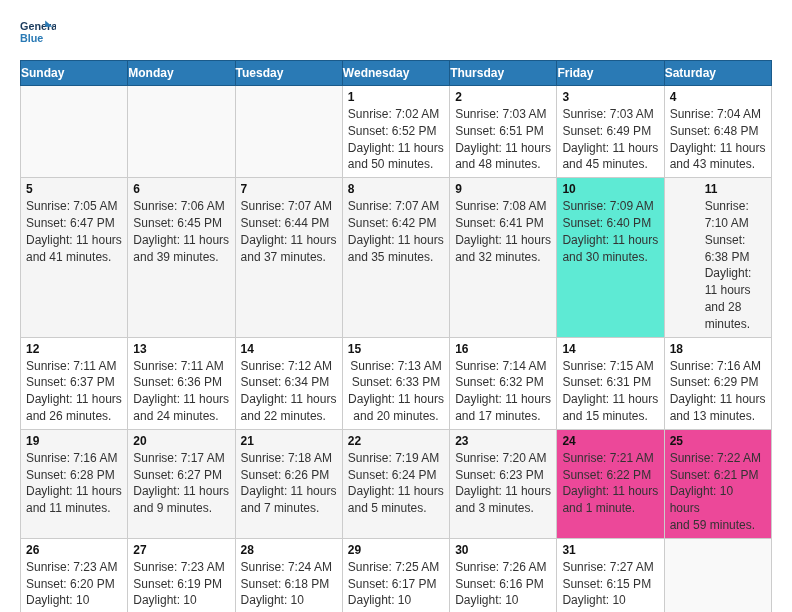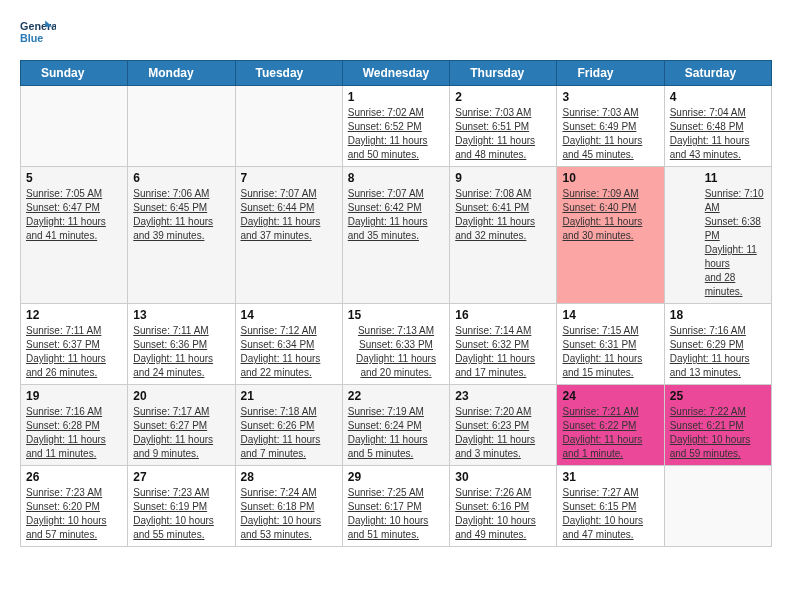--- a/index.html
+++ b/index.html
@@ -43,21 +43,21 @@
     .calendar {
       width: 100%;
       border-collapse: collapse;
       border: 1px solid #ccc;
     }
     .calendar th {
       background: #2a7ab5;
       color: #fff;
       font-size: 12px;
       font-weight: bold;
-      padding: 5px 20px;
+      padding: 5px 0;
       text-align: left;
       border: 1px solid #1a5a8a;
     }
     .calendar td {
       width: calc(100% / 7);
       vertical-align: top;
       border: 1px solid #ccc;
       padding: 4px 5px;
       font-size: 10px;
       color: #222;
@@ -72,24 +72,23 @@
       background: #fff;
     }
     .day-num {
       font-size: 12px;
       font-weight: bold;
       color: #111;
       display: block;
       margin-bottom: 2px;
     }
     .day-info {
-      font-size: 10px;
+      font-size: 12px;
       line-height: 1.4;
       color: #333;
-      text-decoration: underline;
     }
     .empty { background: #f9f9f9 !important; }
   </style>
 </head>
 <body>
 
 <div class="page">
   <div class="header">
     <div class="logo">
       <svg class="logo-icon" viewBox="0 0 40 40">
@@ -179,21 +178,21 @@
 Daylight: 11 hours
 and 35 minutes.</div>
           </td>
           <td style="background: rgb(245, 245, 245);">
             <span class="day-num">9</span>
             <div class="day-info" style="white-space: pre-line;">Sunrise: 7:08 AM
 Sunset: 6:41 PM
 Daylight: 11 hours
 and 32 minutes.</div>
           </td>
-          <td style="background: #fca5a5;">
+          <td style="background: #5eead4;">
             <span class="day-num">10</span>
             <div class="day-info" style="white-space: pre-line;">Sunrise: 7:09 AM
 Sunset: 6:40 PM
 Daylight: 11 hours
 and 30 minutes.</div>
           </td>
           <td style="background: rgb(245, 245, 245); padding-left: 40px;">
             <span class="day-num">11</span>
             <div class="day-info" style="white-space: pre-line;">Sunrise: 7:10 AM
 Sunset: 6:38 PM

